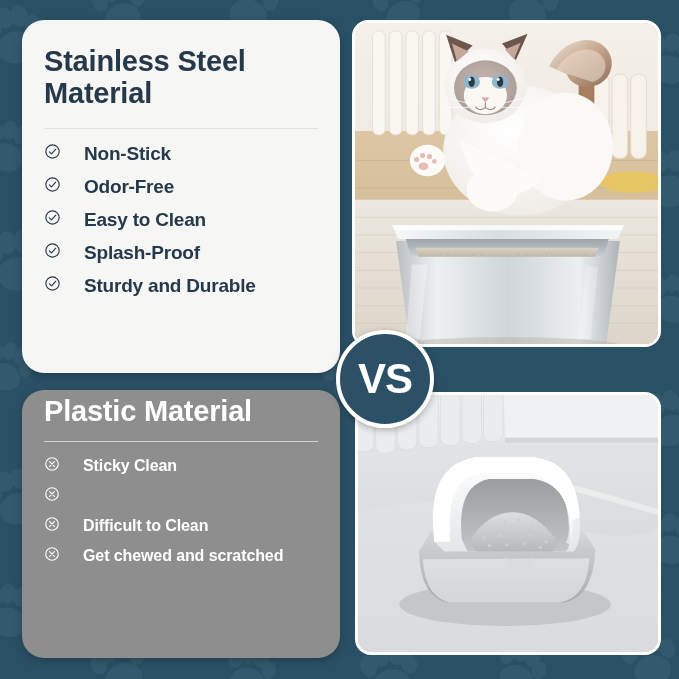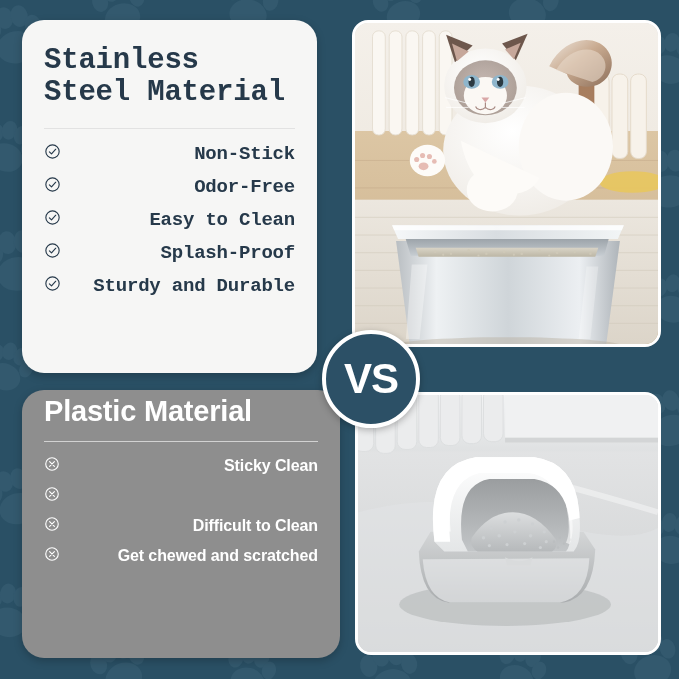--- a/index.html
+++ b/index.html
@@ -15,23 +15,22 @@
   #paw-layer { position:absolute; inset:0; z-index:0; }
 
   
   .panel {
     position:absolute;
     z-index:2;
     border-radius:22px;
     box-shadow:0 3px 9px rgba(0,0,0,.22);
   }
   #steel-panel {
-    left:22px; top:20px; width:295px; height:353px;
+    left:22px; top:20px; width:318px; height:353px;
     background:#f6f6f5;
-    font-family:Liberation Mono, monospace;
   }
   #plastic-panel {
     left:22px; top:390px; width:318px; height:268px;
     background:#8e8e8e;
   }
 
   .panel-title {
     font-weight:bold;
     letter-spacing:-0.2px;
     line-height:1.12;
@@ -57,22 +56,21 @@
   }
   #plastic-divider {
     margin:14px 22px 0 22px;
     background:#d2d2d2;
   }
 
   ul.feature-list { list-style:none; margin-top:14px; padding:0 22px; }
   ul.feature-list li {
     display:flex;
     align-items:center;
-    gap:17px;
-    justify-content:space-between;
+    gap:23px;
   }
   #steel-list li { margin-bottom:11px; }
   #plastic-list li { margin-bottom:10px; }
 
   .icon { flex:0 0 auto; display:block; }
   #steel-list .item-label {
     color:#26394a;
     font-size:19px;
     font-weight:bold;
     letter-spacing:-0.2px;
@@ -93,21 +91,21 @@
     overflow:hidden;
     background:#ddd;
   }
   #steel-photo  { left:352px; top:20px;  width:309px; height:327px; }
   #plastic-photo{ left:355px; top:392px; width:306px; height:263px; }
   .photo-frame svg { display:block; width:100%; height:100%; }
 
   
   #vs-badge {
     position:absolute;
-    left:322px; top:330px;
+    left:336px; top:330px;
     width:98px; height:98px;
     border-radius:50%;
     background:#2c5066;
     border:4px solid #ffffff;
     z-index:5;
     display:flex;
     align-items:center;
     justify-content:center;
     box-shadow:0 2px 7px rgba(0,0,0,.28);
   }

